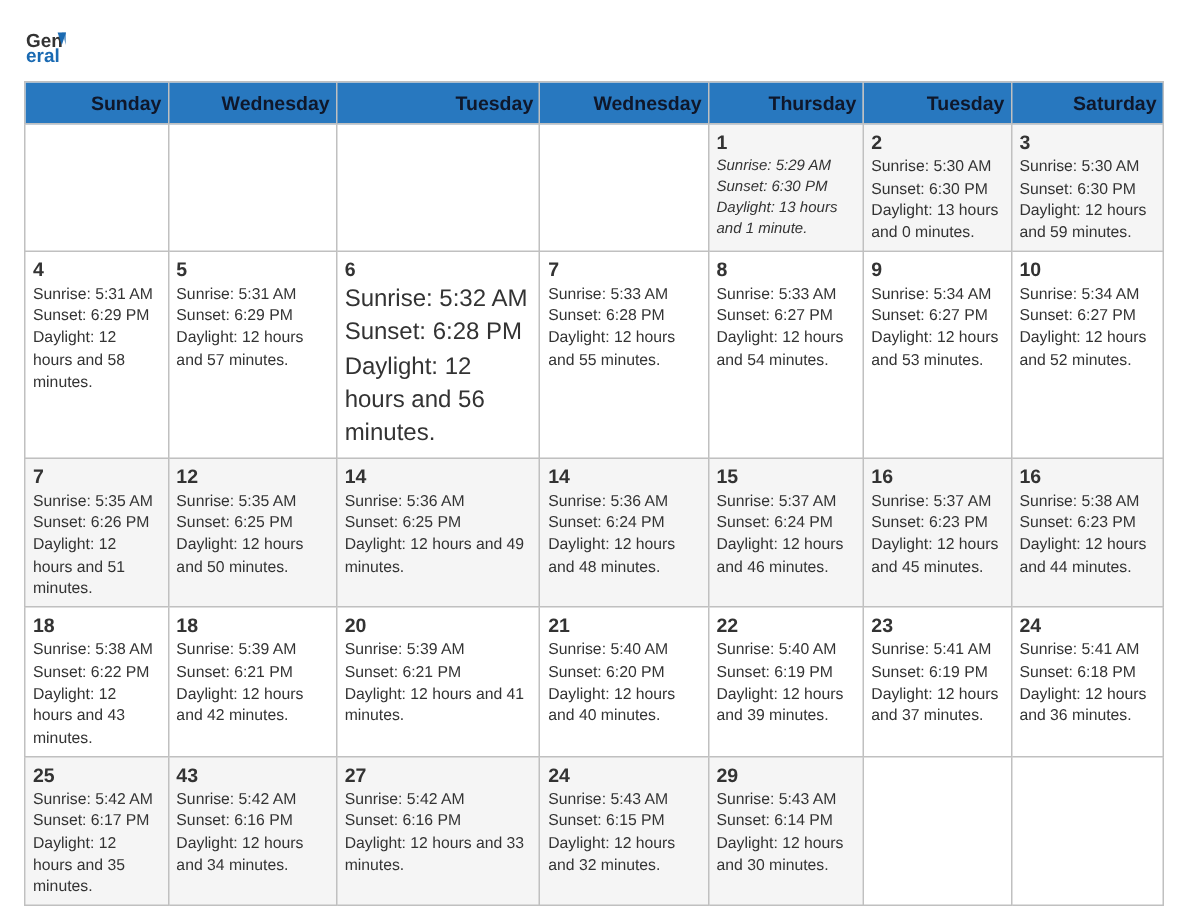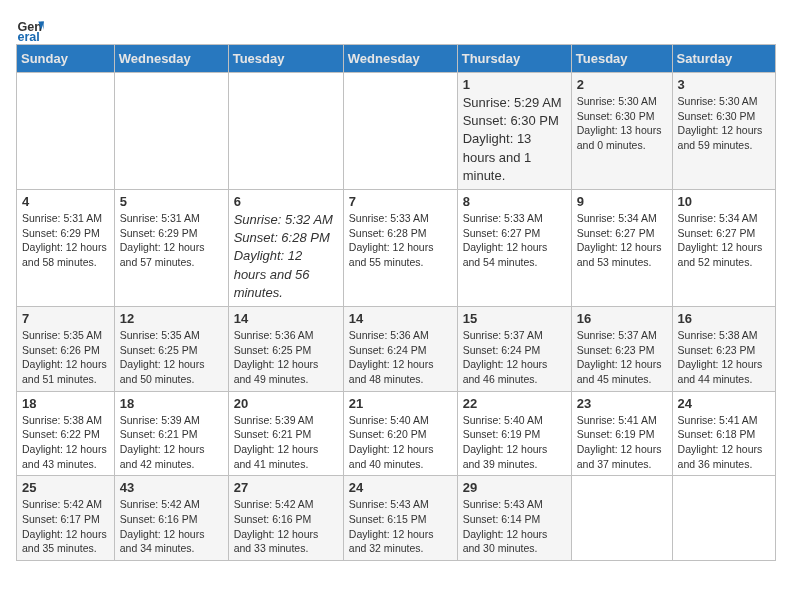--- a/index.html
+++ b/index.html
@@ -7,20 +7,21 @@
       font-family: Arial, sans-serif;
       background: #fff;
       width: 792px;
       min-height: 612px;
       padding: 16px;
     }
     .header-section {
       display: flex;
       justify-content: space-between;
       align-items: flex-start;
+      margin-bottom: 10px;
     }
     .logo {
       display: flex;
       align-items: center;
       gap: 4px;
     }
     .logo-icon {
       width: 28px;
       height: 28px;
     }
@@ -36,23 +37,23 @@
       font-size: 15px;
       color: #333;
     }
     table {
       width: 100%;
       border-collapse: collapse;
       font-size: 11px;
     }
     thead tr th {
       background-color: #2878bf;
-      color: #e5e5e5;
+      color: #0f172a;
       padding: 6px 4px;
-      text-align: left;
+      text-align: right;
       font-size: 13px;
       font-weight: bold;
       border: 1px solid #c0c0c0;
     }
     tbody tr td {
       border: 1px solid #c0c0c0;
       vertical-align: top;
       padding: 4px 5px;
       min-height: 80px;
       height: 80px;
@@ -112,21 +113,21 @@
       </tr>
   </thead>
   <tbody id="calendar-body">
   <tr>
         <td class="empty-cell"></td>
         <td class="empty-cell"></td>
         <td class="empty-cell"></td>
         <td class="empty-cell"></td>
         <td>
           <span class="day-number">1</span>
-          <div class="day-info" style="white-space: pre-line; font-size: 13px;">Sunrise: 5:29 AM
+          <div class="day-info" style="white-space: pre-line; font-size: 10px; font-style: italic;">Sunrise: 5:29 AM
 Sunset: 6:30 PM
 Daylight: 13 hours and 1 minute.</div>
         </td>
         <td>
           <span class="day-number">2</span>
           <div class="day-info" style="white-space: pre-line; font-size: 10.5px;">Sunrise: 5:30 AM
 Sunset: 6:30 PM
 Daylight: 13 hours and 0 minutes.</div>
         </td>
         <td>
@@ -144,21 +145,21 @@
 Daylight: 12 hours and 58 minutes.</div>
         </td>
         <td>
           <span class="day-number">5</span>
           <div class="day-info" style="white-space: pre-line; font-size: 10.5px;">Sunrise: 5:31 AM
 Sunset: 6:29 PM
 Daylight: 12 hours and 57 minutes.</div>
         </td>
         <td>
           <span class="day-number">6</span>
-          <div class="day-info" style="white-space: pre-line; font-size: 13px; font-style: italic;">Sunrise: 5:32 AM
+          <div class="day-info" style="white-space: pre-line; font-size: 16px;">Sunrise: 5:32 AM
 Sunset: 6:28 PM
 Daylight: 12 hours and 56 minutes.</div>
         </td>
         <td>
           <span class="day-number">7</span>
           <div class="day-info" style="white-space: pre-line; font-size: 10.5px;">Sunrise: 5:33 AM
 Sunset: 6:28 PM
 Daylight: 12 hours and 55 minutes.</div>
         </td>
         <td>

